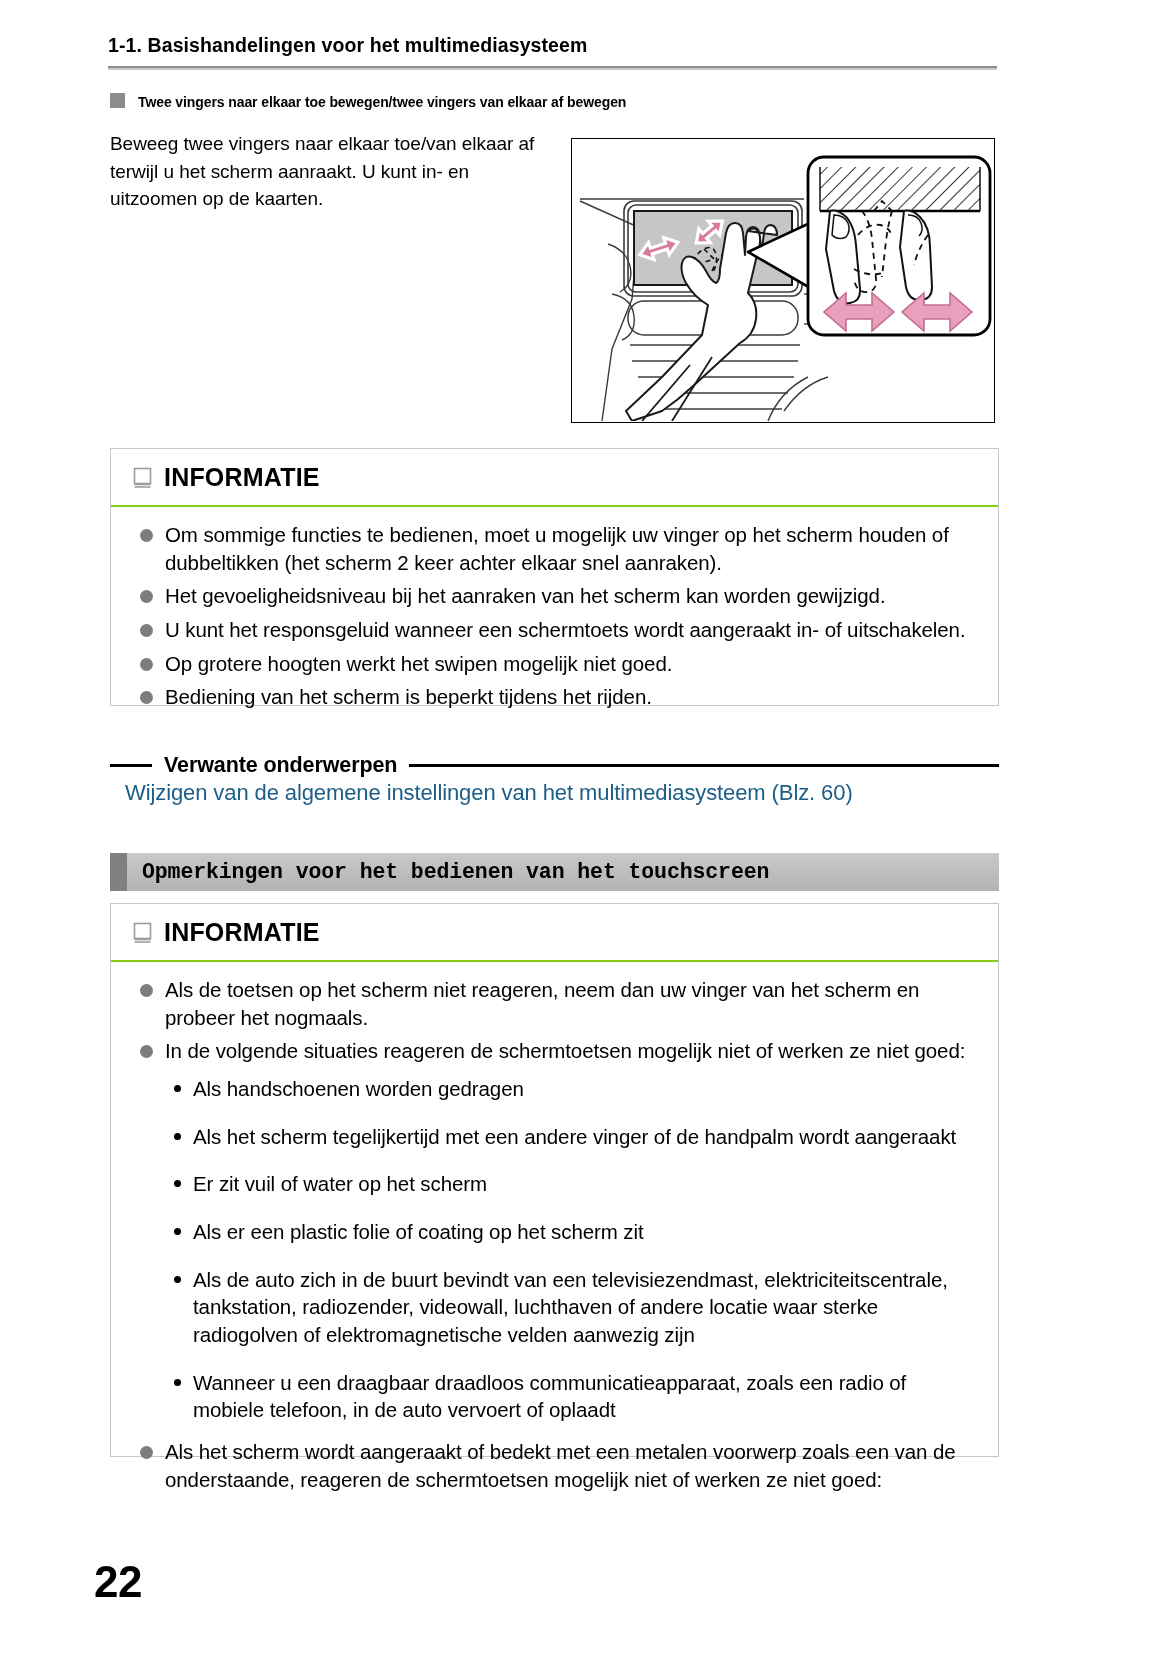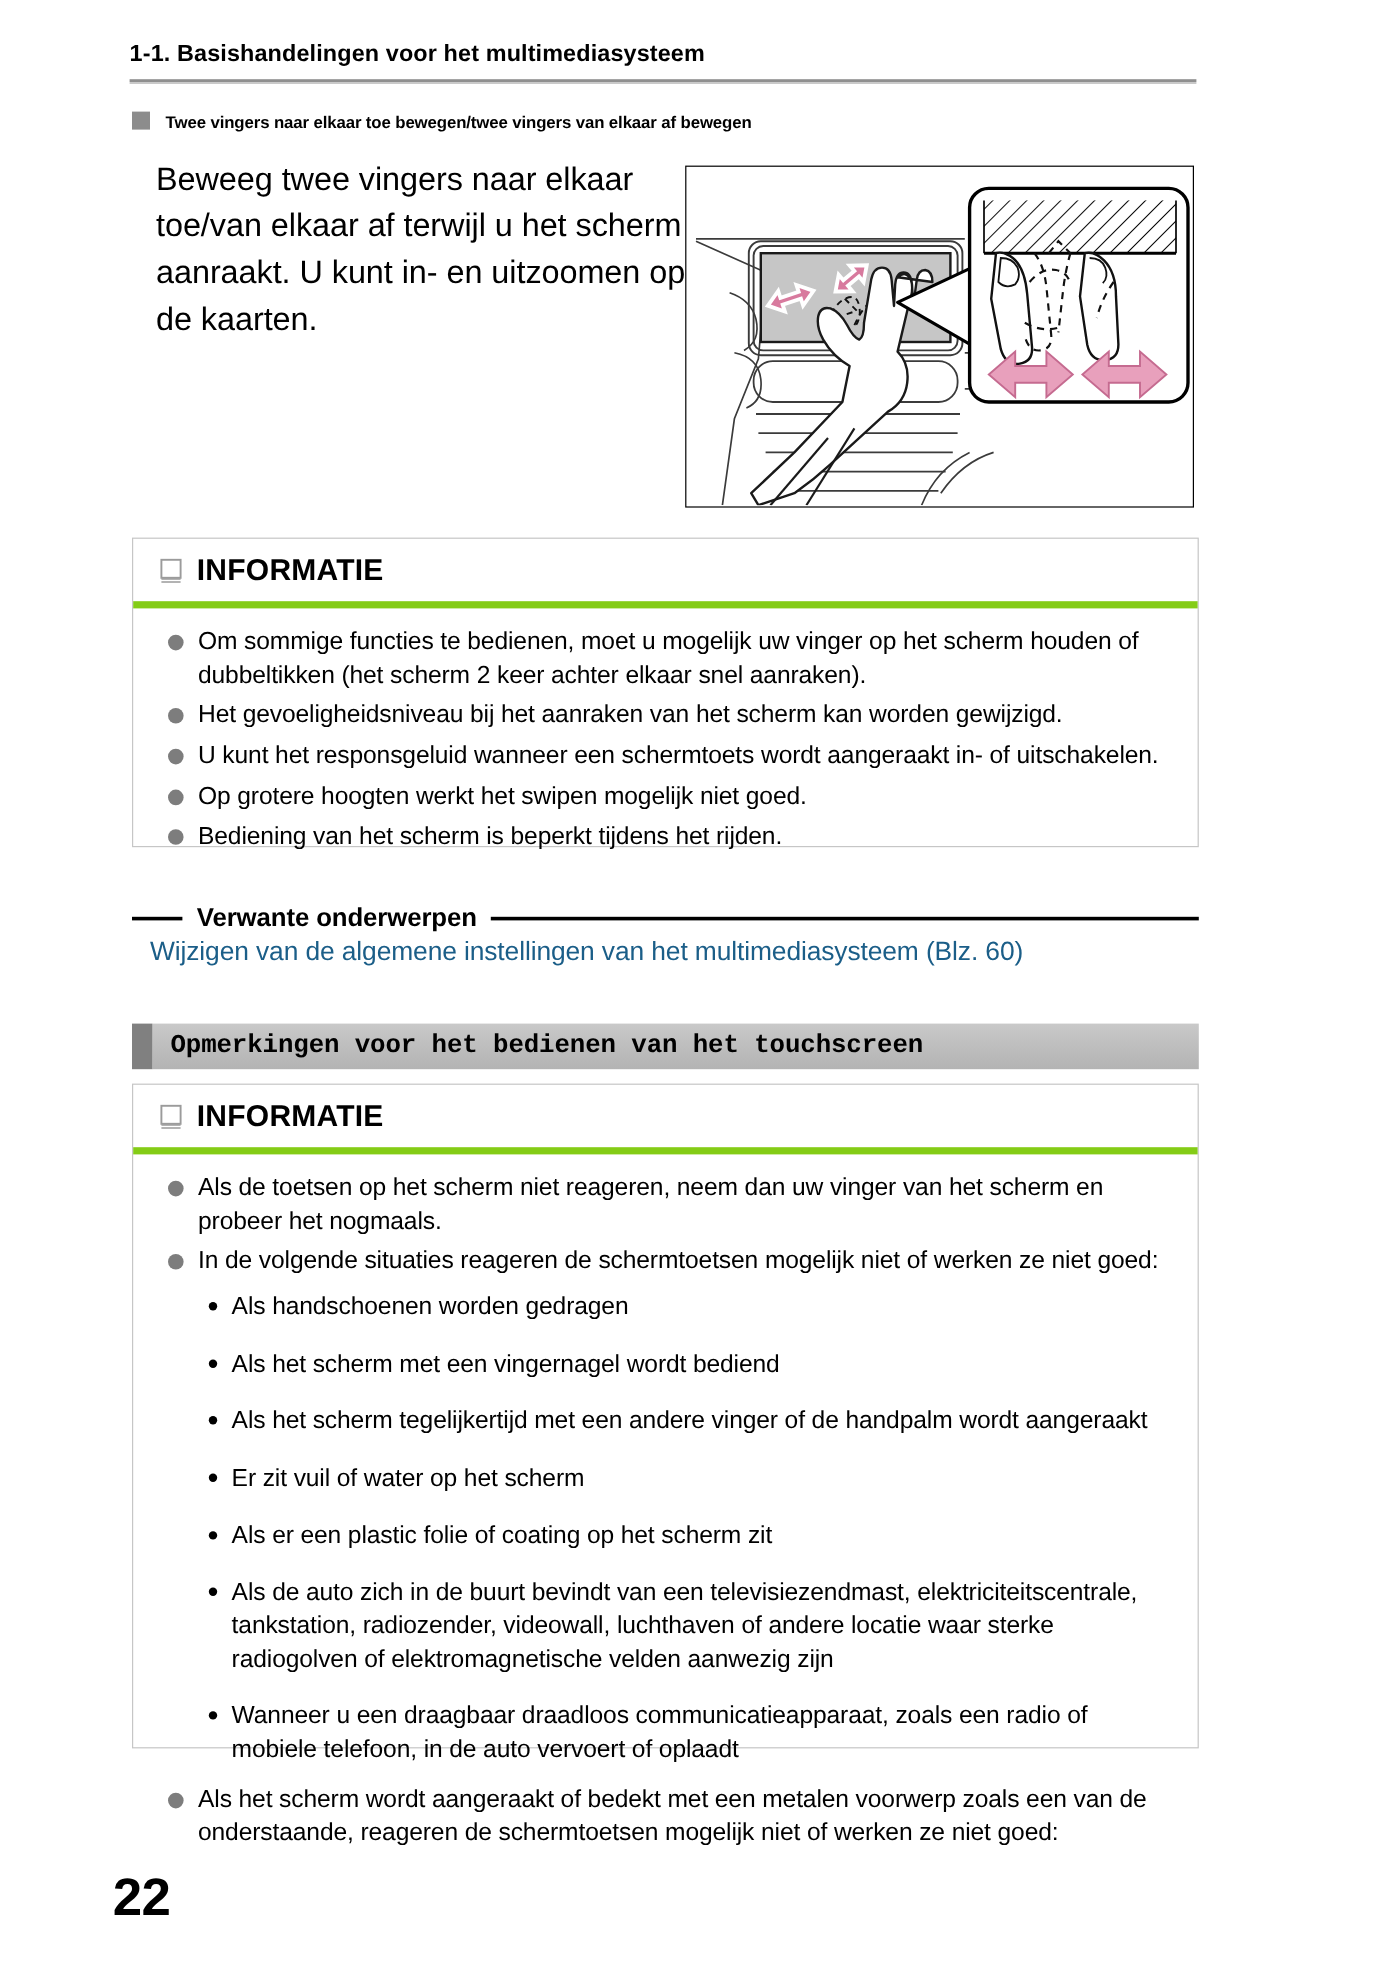--- a/index.html
+++ b/index.html
@@ -67,24 +67,23 @@
     line-height: 1.25;
     letter-spacing: -0.1px;
   }
 
   
   .intro-para {
     position: absolute;
     left: 110px;
     top: 130px;
     width: 447px;
-    font-size: 27px;
+    font-size: 19px;
     line-height: 1.45;
     letter-spacing: -0.05px;
-    margin-left: 20px;
   }
 
   
   .illus-frame {
     position: absolute;
     left: 571px;
     top: 138px;
     width: 424px;
     height: 285px;
     border: 1.5px solid #000;
@@ -99,21 +98,21 @@
     position: absolute;
     border: 1px solid #c6c6c6;
     background: #ffffff;
     box-sizing: border-box;
   }
   .info-box-1 { left: 110px; top: 448px; width: 889px; height: 258px; }
   .info-box-2 { left: 110px; top: 903px; width: 889px; height: 554px; }
 
   .info-title-bar {
     height: 58px;
-    border-bottom: 6px solid #84cc16;
+    border-bottom: 2px solid #84cc16;
     display: flex;
     align-items: center;
     padding-left: 22px;
     box-sizing: border-box;
   }
   .info-icon {
     width: 19px;
     height: 22px;
     margin-right: 12px;
     position: relative;
@@ -403,21 +402,20 @@
     </div>
     <div class="info-body">
       <ul class="dot-list">
         <li>
           <span>Als de toetsen op het scherm niet reageren, neem dan uw vinger van het scherm en probeer het nogmaals.</span>
         </li>
         <li>
           <span>In de volgende situaties reageren de schermtoetsen mogelijk niet of werken ze niet goed:</span>
           <ul class="sub-list">
             <li>Als handschoenen worden gedragen</li>
-            <li>Als het scherm met een vingernagel wordt bediend</li>
             <li>Als het scherm tegelijkertijd met een andere vinger of de handpalm wordt aangeraakt</li>
             <li>Er zit vuil of water op het scherm</li>
             <li>Als er een plastic folie of coating op het scherm zit</li>
             <li>Als de auto zich in de buurt bevindt van een televisiezendmast, elektriciteitscentrale, tankstation, radiozender, videowall, luchthaven of andere locatie waar sterke radiogolven of elektromagnetische velden aanwezig zijn</li>
             <li>Wanneer u een draagbaar draadloos communicatieapparaat, zoals een radio of mobiele telefoon, in de auto vervoert of oplaadt</li>
           </ul>
         </li>
         <li>
           <span>Als het scherm wordt aangeraakt of bedekt met een metalen voorwerp zoals een van de onderstaande, reageren de schermtoetsen mogelijk niet of werken ze niet goed:</span>
         </li>

